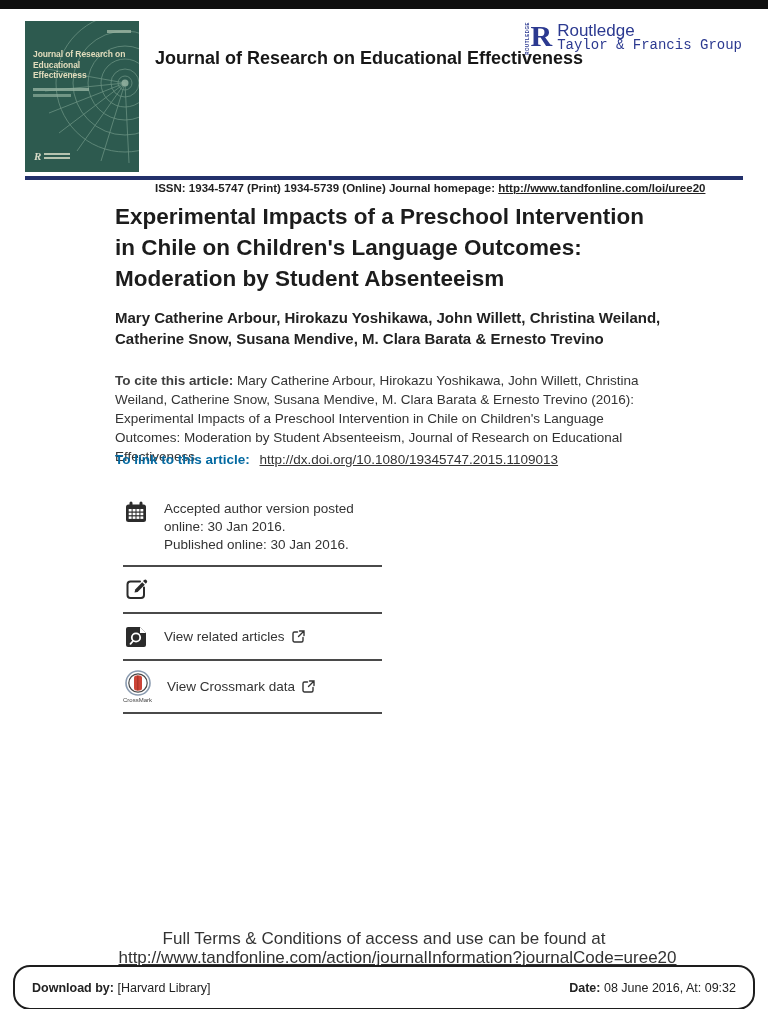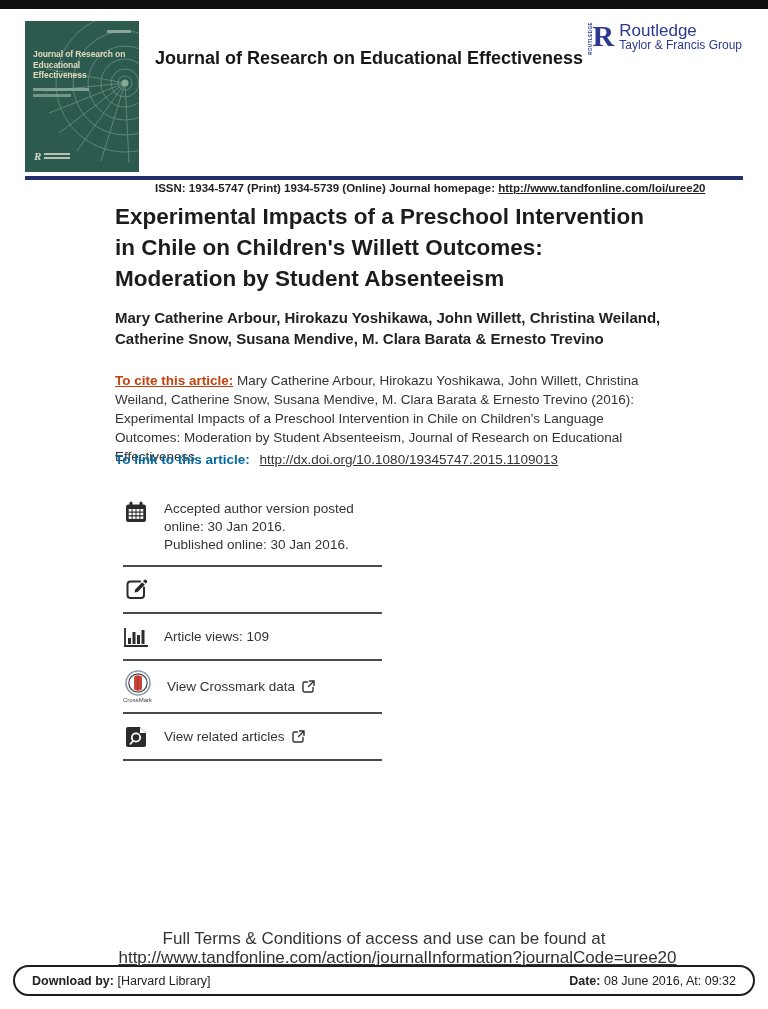--- a/index.html
+++ b/index.html
@@ -22,37 +22,37 @@
   .cover-pub-r { font-family:"Liberation Serif", serif; font-style:italic; font-weight:700;
                  font-size:11px; color:#d9dcc9; }
   .cover-pub-lines div { width:26px; height:2.5px; background:#c7cfba; margin:1.5px 0; opacity:.9; }
 
   .tf-logo { position:absolute; top:22px; right:26px; display:flex; align-items:flex-start; gap:5px; }
   .tf-glyph { display:flex; align-items:stretch; }
   .tf-vert { writing-mode:vertical-rl; transform:rotate(180deg); font-size:4.5px; letter-spacing:.5px;
              color:#2b3990; font-weight:700; line-height:5px; }
   .tf-r { font-family:"Liberation Serif", serif; font-weight:700; font-size:30px; line-height:28px; color:#2b3990; }
   .tf-words .tf-name { font-size:17px; color:#2b3990; font-weight:400; line-height:18px; }
-  .tf-words .tf-group { font-size:12px; color:#2b3990; line-height:10px; }
+  .tf-words .tf-group { font-size:14px; color:#2b3990; line-height:10px;font-family:Liberation Mono, monospace; }
 
   .journal-heading { position:absolute; left:155px; top:48px; font-size:18px; font-weight:700; color:#171717; }
 
   .issn-line { position:absolute; left:155px; top:156px; font-size:11.5px; color:#222; font-weight:600;margin-top:26px; }
   .issn-line a { color:#222; text-decoration:underline; font-weight:700; }
 
   .navy-divider { position:absolute; left:25px; top:176px; width:718px; height:4px; background:#22306b; }
 
   
   .article-title { position:absolute; left:115px; top:201px; width:548px;
                    font-size:22.5px; line-height:31px; font-weight:700; color:#1c1c1c; }
   .article-authors { position:absolute; left:115px; top:307px; width:562px;
                      font-size:15px; line-height:21px; font-weight:700; color:#222; }
   .cite-para { position:absolute; left:115px; top:371px; width:556px;
                font-size:13.5px; line-height:19px; color:#333; }
-  .cite-para b { color:#c2410c;text-decoration:underline; }
+  .cite-para b { color:#404040; }
   .link-line { position:absolute; left:115px; top:452px; font-size:13.5px; color:#333; }
   .link-line b { color:#0369a1; }
   .link-line a { color:#333; text-decoration:underline; margin-left:6px; }
 
   
   .actions { position:absolute; left:123px; top:496px; width:259px; }
   .action-row { display:flex; align-items:center; gap:15px; border-bottom:2px solid #4a4a4a;
                 padding:9px 2px 9px 0; min-height:47px; }
   .action-row.first { align-items:flex-start; padding-top:4px; padding-bottom:11px; }
   .action-icon { flex:0 0 26px; display:flex; justify-content:center; }
@@ -60,21 +60,21 @@
   .action-link { text-decoration:none; color:#333; display:flex; align-items:center; }
   .ext { margin-left:7px; vertical-align:-2px; }
   .cm-wrap { display:flex; flex-direction:column; align-items:center; }
   .cm-caption { font-size:6px; color:#444; margin-top:1px; }
 
   
   .footer { position:absolute; top:929px; left:0; width:100%; text-align:center;
             font-size:17px; line-height:19px; color:#333; }
   .footer a { color:#333; text-decoration:underline;margin-left:27px; }
 
-  .bottom-pill { position:absolute; left:13px; right:13px; top:965px; height:31px;
+  .bottom-pill { position:absolute; left:13px; right:13px; top:965px; height:45px;
                  border:2px solid #1d1d1d; border-radius:17px; display:flex; align-items:center;
                  justify-content:space-between; padding:0 17px; font-size:12.5px; color:#222; }
   .bottom-pill b { font-weight:700; }
 </style>
 </head>
 <body>
 
 <div class="page">
   <div class="topbar"></div>
 
@@ -125,21 +125,21 @@
 
   <div class="journal-heading">Journal of Research on Educational Effectiveness</div>
 
   <div class="issn-line">
     <span>ISSN: 1934-5747 (Print) 1934-5739 (Online) Journal homepage:</span>
     <a href="#">http://www.tandfonline.com/loi/uree20</a>
   </div>
 
   <div class="navy-divider"></div>
 
-  <h1 class="article-title">Experimental Impacts of a Preschool Intervention in Chile on Children's Willett Outcomes: Moderation by Student Absenteeism</h1>
+  <h1 class="article-title">Experimental Impacts of a Preschool Intervention in Chile on Children's Language Outcomes: Moderation by Student Absenteeism</h1>
 
   <div class="article-authors">Mary Catherine Arbour, Hirokazu Yoshikawa, John Willett, Christina Weiland, Catherine Snow, Susana Mendive, M. Clara Barata &amp; Ernesto Trevino</div>
 
   <p class="cite-para"><b>To cite this article:</b><span> Mary Catherine Arbour, Hirokazu Yoshikawa, John Willett, Christina Weiland, Catherine Snow, Susana Mendive, M. Clara Barata &amp; Ernesto Trevino (2016): Experimental Impacts of a Preschool Intervention in Chile on Children's Language Outcomes: Moderation by Student Absenteeism, Journal of Research on Educational Effectiveness</span></p>
 
   <div class="link-line">
     <b>To link to this article:</b>
     <a href="#">http://dx.doi.org/10.1080/19345747.2015.1109013</a>
   </div>
 
@@ -176,69 +176,57 @@
     <div class="action-row">
       <span class="action-icon">
         <svg width="24" height="24" viewBox="0 0 24 24" fill="none">
           <path d="M16 3.5 H6.5 A3 3 0 0 0 3.5 6.5 V17 A3 3 0 0 0 6.5 20 H17 A3 3 0 0 0 20 17 V9.5" stroke="#2b2b2b" stroke-width="2" stroke-linecap="round"></path>
           <path d="M10.5 14.5 L11.2 11.5 L18.2 4.2 L20.8 6.8 L13.6 13.9 Z" fill="#2b2b2b"></path>
           <path d="M19 2.9 L21.8 5.7 L22.8 4.6 A1.9 1.9 0 0 0 20.2 1.9 Z" fill="#2b2b2b"></path>
         </svg>
       </span>
     </div>
 
+
     <div class="action-row">
       <span class="action-icon">
-        <svg width="26" height="24" viewBox="0 0 26 24" fill="none">
-          <path d="M2 3 V21 H25" stroke="#2b2b2b" stroke-width="1.8"></path>
-          <rect x="5" y="13" width="3" height="6" fill="#2b2b2b"></rect>
-          <rect x="9.5" y="7" width="3" height="12" fill="#2b2b2b"></rect>
-          <rect x="14" y="10" width="3" height="9" fill="#2b2b2b"></rect>
-          <rect x="18.5" y="5" width="3" height="14" fill="#2b2b2b"></rect>
-        </svg>
-      </span>
-      <span class="action-text">Article views: 109</span>
+        <svg width="23" height="24" viewBox="0 0 23 24">
+          <path d="M3 2 H15 L21 8 V20 A2 2 0 0 1 19 22 H3 A2 2 0 0 1 1 20 V4 A2 2 0 0 1 3 2 Z" fill="#2b2b2b"></path>
+          <path d="M15 2 L21 8 H15 Z" fill="#ffffff"></path>
+          <circle cx="11" cy="12.5" r="4.2" stroke="#ffffff" stroke-width="1.8" fill="none"></circle>
+          <line x1="8" y1="16" x2="5.5" y2="18.8" stroke="#ffffff" stroke-width="1.8" stroke-linecap="round"></line>
+        </svg>
+      </span>
+      <a class="action-link" href="#">
+        <span class="action-text">View related articles</span>
+        <svg class="ext" width="13" height="13" viewBox="0 0 13 13" fill="none">
+          <path d="M11 7.5 V10.5 A1.5 1.5 0 0 1 9.5 12 H2.5 A1.5 1.5 0 0 1 1 10.5 V3.5 A1.5 1.5 0 0 1 2.5 2 H5.5" stroke="#333" stroke-width="1.4" stroke-linecap="round"></path>
+          <path d="M7.5 1 H12 V5.5 M12 1 L6.5 6.5" stroke="#333" stroke-width="1.4" stroke-linecap="round"></path>
+        </svg>
+      </a>
     </div>
 
     <div class="action-row">
       <span class="action-icon cm-wrap">
         <svg width="26" height="26" viewBox="0 0 26 26">
           <circle cx="13" cy="13" r="12" fill="#ffffff" stroke="#8a9bb0" stroke-width="1.6"></circle>
           <circle cx="13" cy="13" r="9.2" fill="none" stroke="#4a4a4a" stroke-width="1.2"></circle>
           <rect x="9" y="5.5" width="8" height="15" rx="2.5" fill="#cc4437"></rect>
           <rect x="12.2" y="5.5" width="1.2" height="15" fill="#a83327"></rect>
         </svg>
         <span class="cm-caption">CrossMark</span>
       </span>
       <a class="action-link" href="#">
         <span class="action-text">View Crossmark data</span>
         <svg class="ext" width="13" height="13" viewBox="0 0 13 13" fill="none">
           <path d="M11 7.5 V10.5 A1.5 1.5 0 0 1 9.5 12 H2.5 A1.5 1.5 0 0 1 1 10.5 V3.5 A1.5 1.5 0 0 1 2.5 2 H5.5" stroke="#333" stroke-width="1.4" stroke-linecap="round"></path>
           <path d="M7.5 1 H12 V5.5 M12 1 L6.5 6.5" stroke="#333" stroke-width="1.4" stroke-linecap="round"></path>
         </svg>
       </a>
     </div>
-
-    <div class="action-row">
-      <span class="action-icon">
-        <svg width="23" height="24" viewBox="0 0 23 24">
-          <path d="M3 2 H15 L21 8 V20 A2 2 0 0 1 19 22 H3 A2 2 0 0 1 1 20 V4 A2 2 0 0 1 3 2 Z" fill="#2b2b2b"></path>
-          <path d="M15 2 L21 8 H15 Z" fill="#ffffff"></path>
-          <circle cx="11" cy="12.5" r="4.2" stroke="#ffffff" stroke-width="1.8" fill="none"></circle>
-          <line x1="8" y1="16" x2="5.5" y2="18.8" stroke="#ffffff" stroke-width="1.8" stroke-linecap="round"></line>
-        </svg>
-      </span>
-      <a class="action-link" href="#">
-        <span class="action-text">View related articles</span>
-        <svg class="ext" width="13" height="13" viewBox="0 0 13 13" fill="none">
-          <path d="M11 7.5 V10.5 A1.5 1.5 0 0 1 9.5 12 H2.5 A1.5 1.5 0 0 1 1 10.5 V3.5 A1.5 1.5 0 0 1 2.5 2 H5.5" stroke="#333" stroke-width="1.4" stroke-linecap="round"></path>
-          <path d="M7.5 1 H12 V5.5 M12 1 L6.5 6.5" stroke="#333" stroke-width="1.4" stroke-linecap="round"></path>
-        </svg>
-      </a>
-    </div>
   </div>
 
   <div class="footer">
     <div>Full Terms &amp; Conditions of access and use can be found at</div>
     <a href="#">http://www.tandfonline.com/action/journalInformation?journalCode=uree20</a>
   </div>
 
   <div class="bottom-pill">
     <span><b>Download by:</b><span> [Harvard Library]</span></span>
     <span><b>Date:</b><span> 08 June 2016, At: 09:32</span></span>

